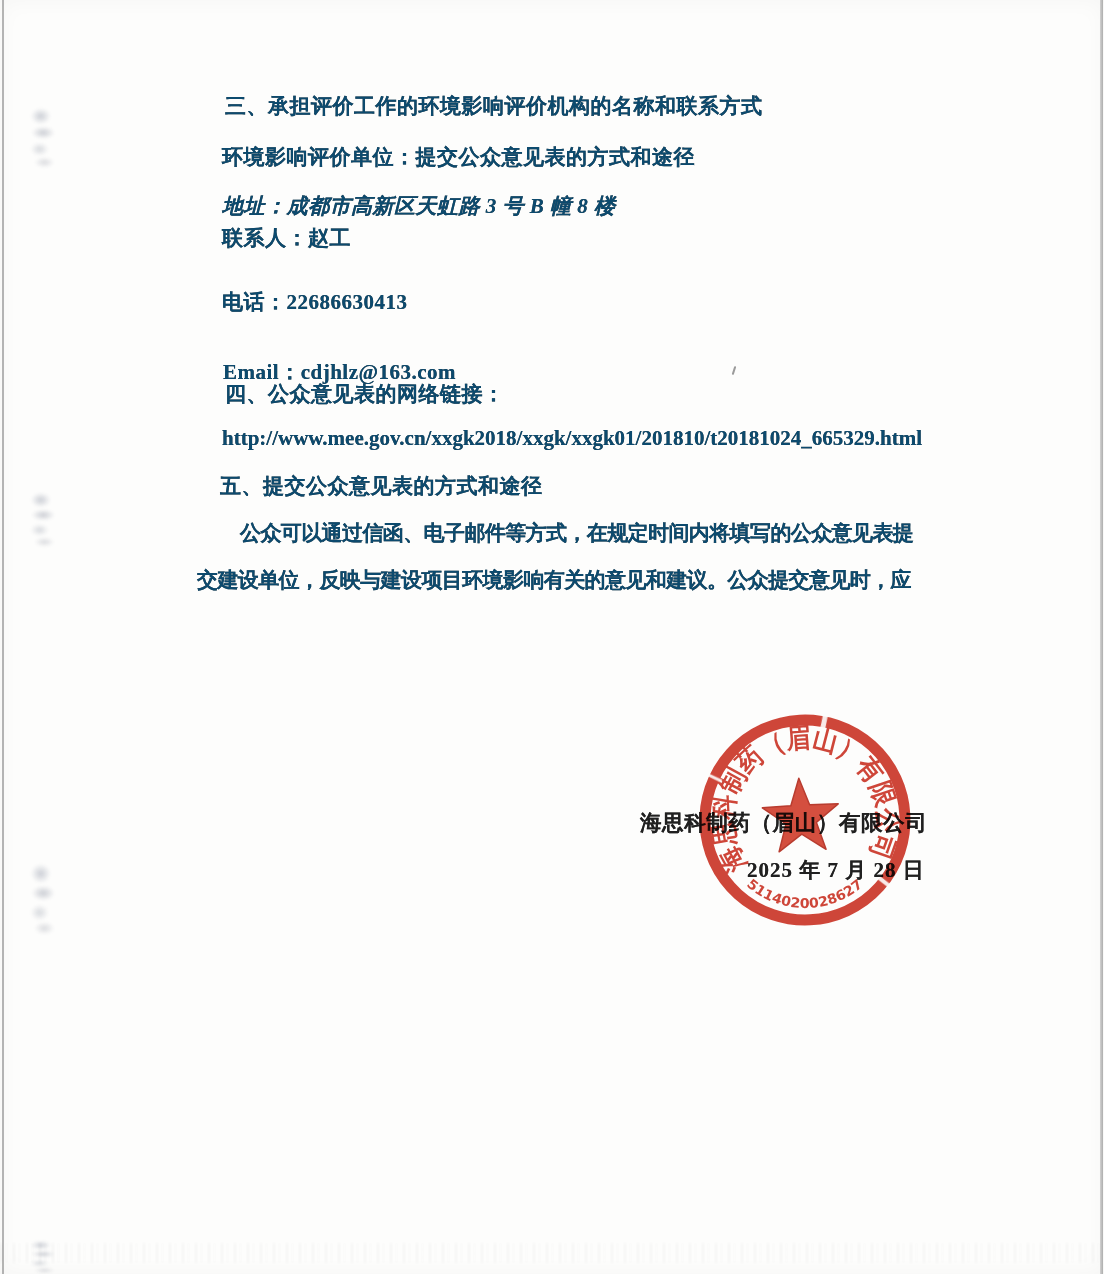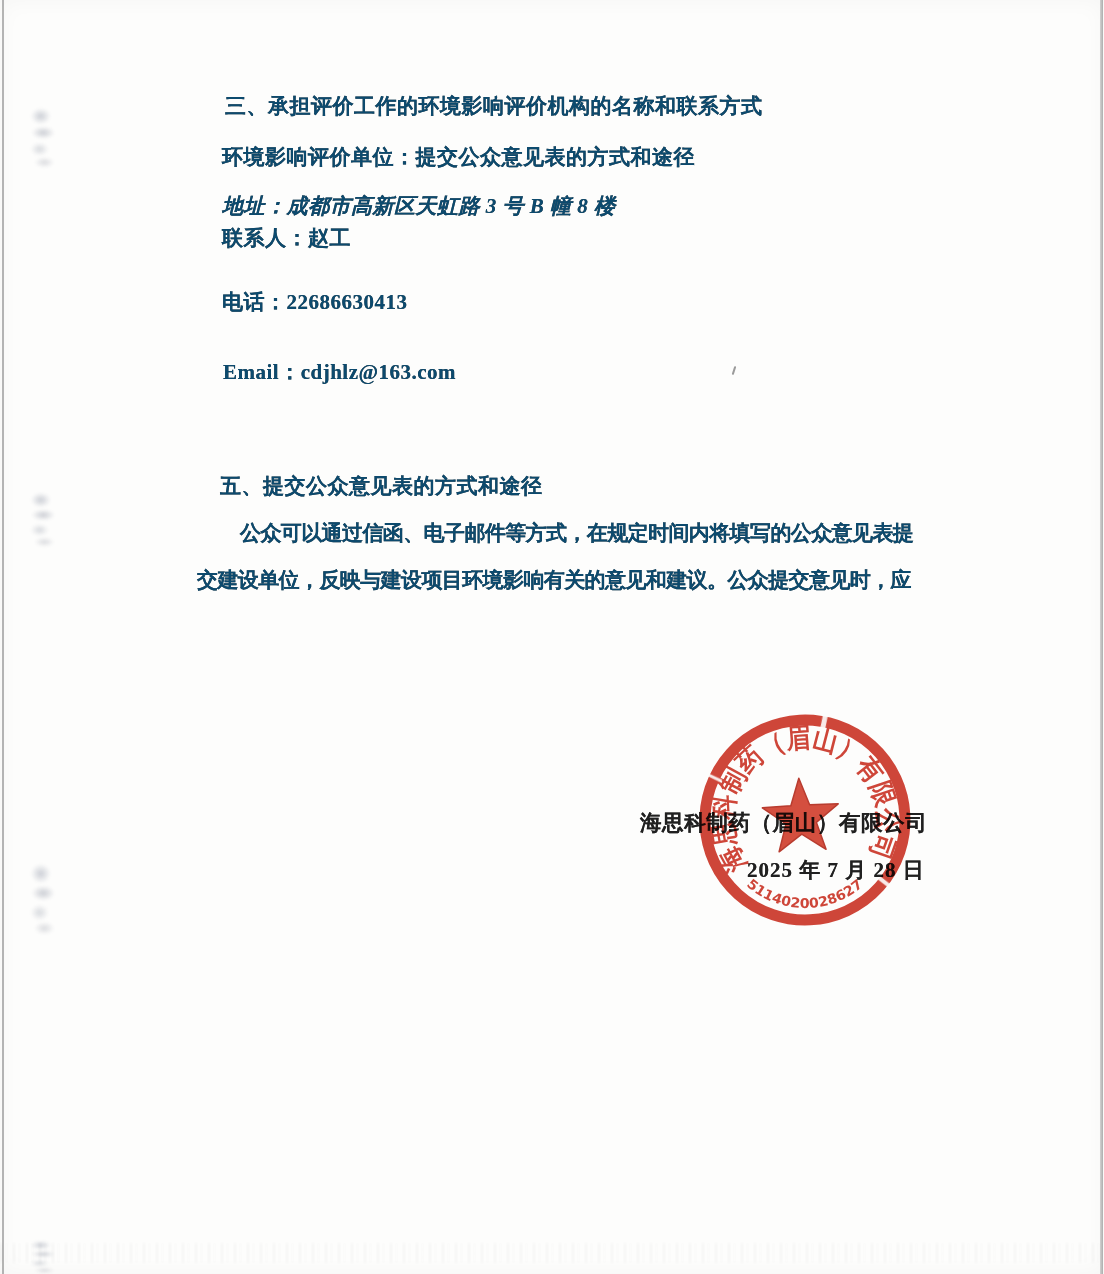--- a/index.html
+++ b/index.html
@@ -89,20 +89,22 @@
   <div class="smudge s3"></div>
   <div class="smudge s4"></div>
   <div class="tick-artifact"></div>
 
   <div class="tl hd l0">三、承担评价工作的环境影响评价机构的名称和联系方式</div>
   <div class="tl l1">环境影响评价单位：提交公众意见表的方式和途径</div>
   <div class="tl l2">地址：成都市高新区天虹路 3 号 B 幢 8 楼</div>
   <div class="tl l3">联系人：赵工</div>
   <div class="tl l4">电话：22686630413</div>
   <div class="tl l5">Email：cdjhlz@163.com</div>
+  <div class="tl hd l6">四、公众意见表的网络链接：</div>
+  <div class="tl l7">http://www.mee.gov.cn/xxgk2018/xxgk/xxgk01/201810/t20181024_665329.html</div>
   <div class="tl hd l8">五、提交公众意见表的方式和途径</div>
   <div class="tl para l10">交建设单位，反映与建设项目环境影响有关的意见和建议。公众提交意见时，应</div>
   <div class="tl para l9">公众可以通过信函、电子邮件等方式，在规定时间内将填写的公众意见表提</div>
 
   <div class="sig-company">海思科制药（眉山）有限公司</div>
   <div class="sig-date">2025 年 7 月 28 日</div>
 
   <svg class="seal" viewBox="-117 -117 234 234" xmlns="http://www.w3.org/2000/svg" aria-hidden="true">
     <g transform="rotate(-3)">
 

